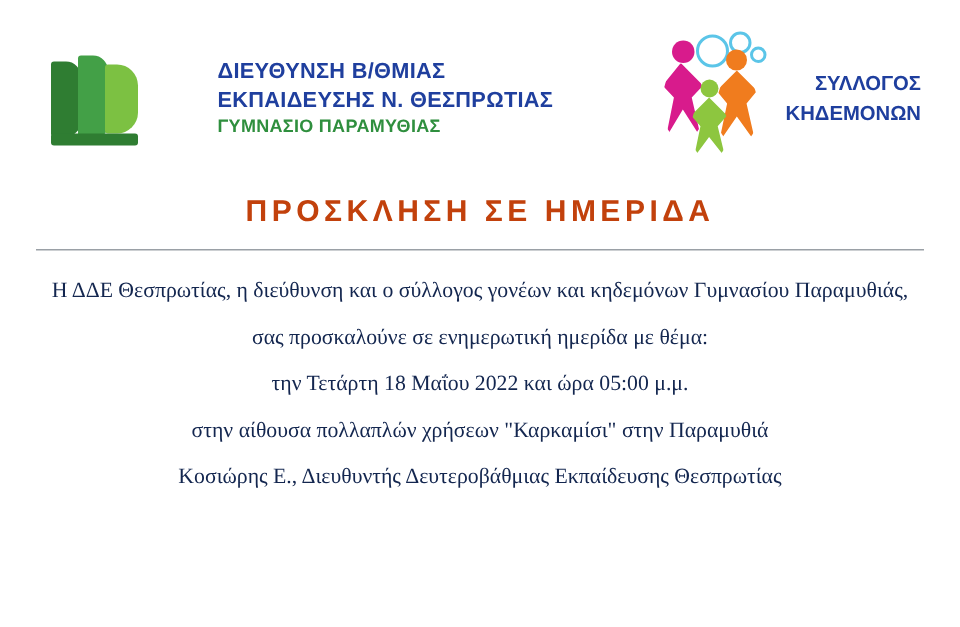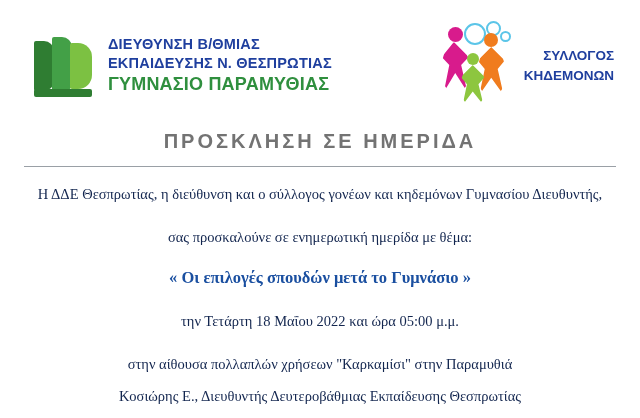--- a/index.html
+++ b/index.html
@@ -69,32 +69,33 @@
   .book-mark .spine {
     position: absolute;
     left: 0; bottom: 0;
     width: 58px; height: 8px;
     background: #2f7d32;
     border-radius: 2px;
   }
 
   .dde-text {
     line-height: 1.32;
+    margin-left: 37px;
   }
   .dde-line {
     font-family: "Liberation Sans", sans-serif;
     font-weight: bold;
     font-size: 14.5px;
     color: #1f3f9e;
     letter-spacing: 0.2px;
     white-space: nowrap;
   }
   .dde-line.green {
     color: #2f8f3e;
-    font-size: 18px;
+    font-size: 12px;
   }
 
   .logo-right {
     display: flex;
     align-items: center;
     gap: 6px;
   }
   .family-mark {
     position: relative;
     width: 78px;
@@ -142,42 +143,42 @@
     text-align: right;
     white-space: nowrap;
   }
 
   
   .title {
     text-align: center;
     font-family: "Liberation Sans", sans-serif;
     font-weight: bold;
     font-size: 20px;
-    color: #737373;
+    color: #c2410c;
     letter-spacing: 3px;
     margin-top: 12px;
   }
 
   .rule {
     width: 592px;
     height: 1px;
     background: #9aa0a6;
     margin: 13px auto 0 auto;
   }
 
   
   .body-block {
     padding: 0 26px;
     text-align: center;
   }
   .line {
     font-family: "Liberation Serif", serif;
     font-size: 14.5px;
     color: #13264f;
-    margin-top: 24px;
+    margin-top: 12px;
     line-height: 1.3;
   }
   .line.intro { margin-top: 18px; }
   .line.highlight {
     color: #1a4fa0;
     font-weight: bold;
     font-size: 16.5px;
     margin-top: 20px;
   }
   .line.speakers-label { margin-top: 20px; }
@@ -227,22 +228,21 @@
         <div>ΚΗΔΕΜΟΝΩΝ</div>
       </div>
     </div>
   </div>
 
   <div class="title">ΠΡΟΣΚΛΗΣΗ ΣΕ ΗΜΕΡΙΔΑ</div>
 
   <div class="rule"></div>
 
   <div class="body-block">
-    <div class="line intro">Η ΔΔΕ Θεσπρωτίας, η διεύθυνση και ο σύλλογος γονέων και κηδεμόνων Γυμνασίου Διευθυντής,</div>
+    <div class="line intro">Η ΔΔΕ Θεσπρωτίας, η διεύθυνση και ο σύλλογος γονέων και κηδεμόνων Γυμνασίου Παραμυθιάς,</div>
     <div class="line">σας προσκαλούνε σε ενημερωτική ημερίδα με θέμα:</div>
-    <div class="line highlight">« Οι επιλογές σπουδών μετά το Γυμνάσιο »</div>
     <div class="line">την Τετάρτη 18 Μαΐου 2022 και ώρα 05:00 μ.μ.</div>
     <div class="line">στην αίθουσα πολλαπλών χρήσεων "Καρκαμίσι" στην Παραμυθιά</div>
     <div class="line speaker">Κοσιώρης Ε., Διευθυντής Δευτεροβάθμιας Εκπαίδευσης Θεσπρωτίας</div>
 
   </div>
 
 </div>
 
 </body></html>

